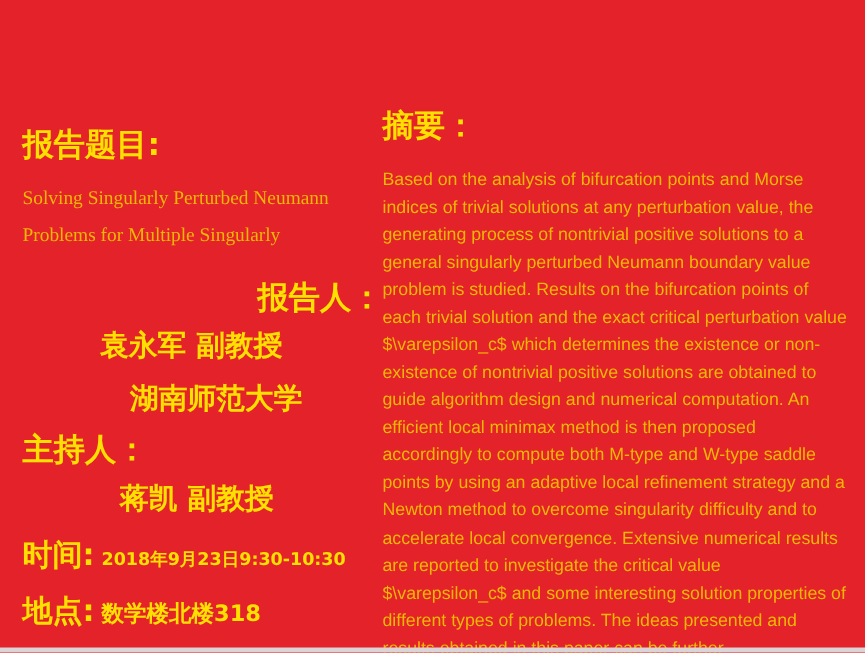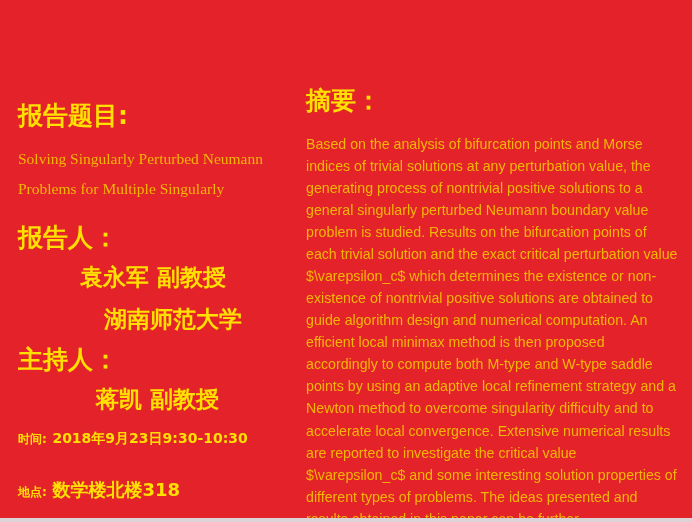--- a/index.html
+++ b/index.html
@@ -107,37 +107,37 @@
   }
 
   
   .info-row {
     color: #FFE000;
     font-family: "DejaVu Sans", "Liberation Sans", sans-serif;
     font-weight: bold;
     white-space: nowrap;
   }
   .info-label {
-    font-size: 12px;
+    font-size: 24px;
     text-align: right;
   }
   .info-value {
     font-size: 14px;
   }
   .info-value-small {
     font-size: 18px;
   }
 
   .sp-t1 { margin-top: 12px; }
-  .sp-t2 { margin-top: 19px; }
+  .sp-t2 { margin-top: 19px; text-align: right; }
   .sp-t3 { margin-top: 10px; }
   .sp-t4 { margin-top: 13px; }
   .sp-t5 { margin-top: 11px; }
   .sp-t6 { margin-top: 14px; }
-  .sp-t7 { margin-top: 30px; }
+  .sp-t7 { margin-top: 13px; }
   .sp-abs { margin-top: 16px; }
 </style>
 </head>
 <body>
 
 <div id="poster">
 
 
   <div class="column-left">
 

